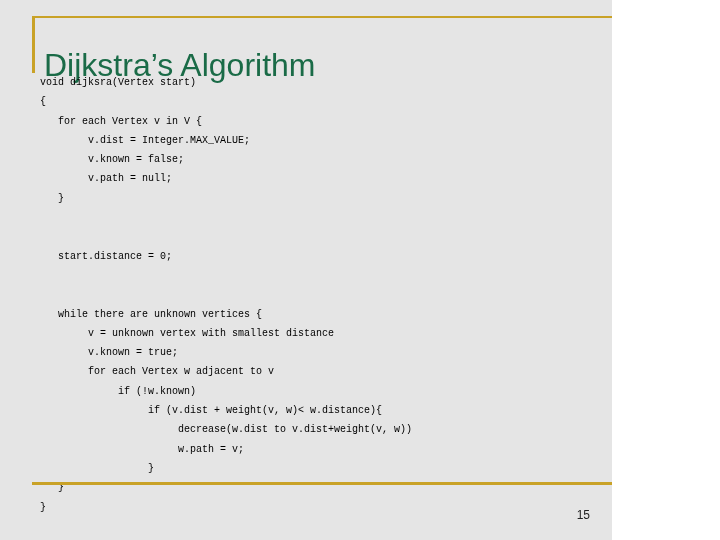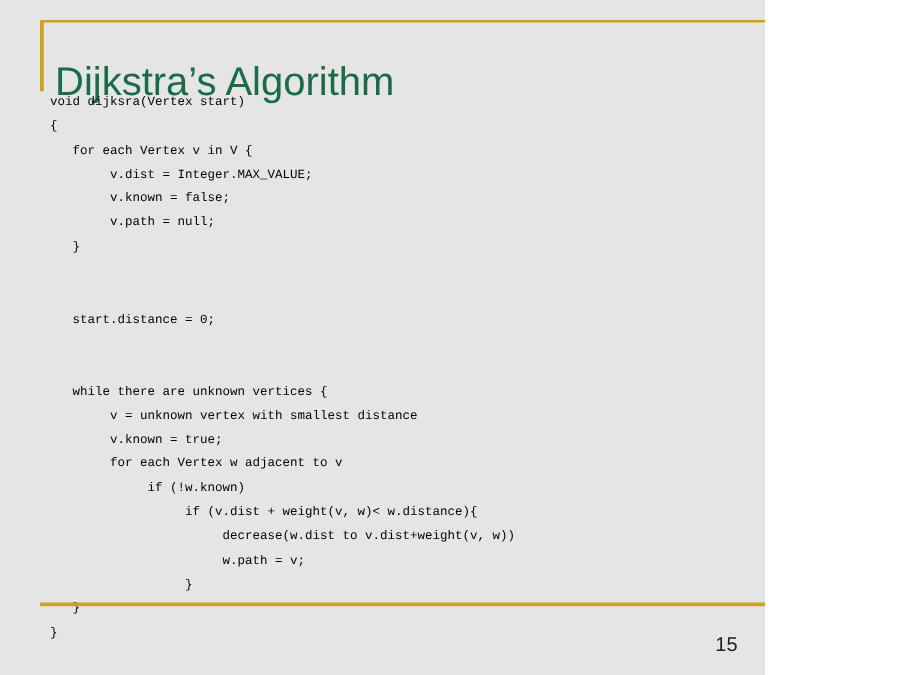--- a/index.html
+++ b/index.html
@@ -72,21 +72,21 @@
     top: 482px;
     width: 678px;
     height: 3px;
     background: #c9a227;
   }
   #page-number {
     position: absolute;
     right: 22px;
     top: 508px;
     font-family: "Liberation Sans", sans-serif;
-    font-size: 16px;
+    font-size: 12px;
     color: #222222;
     text-align: right;
   }
 </style>
 </head>
 <body>
 
 <div id="slide">
 
   <div id="title-rule-top"></div>

